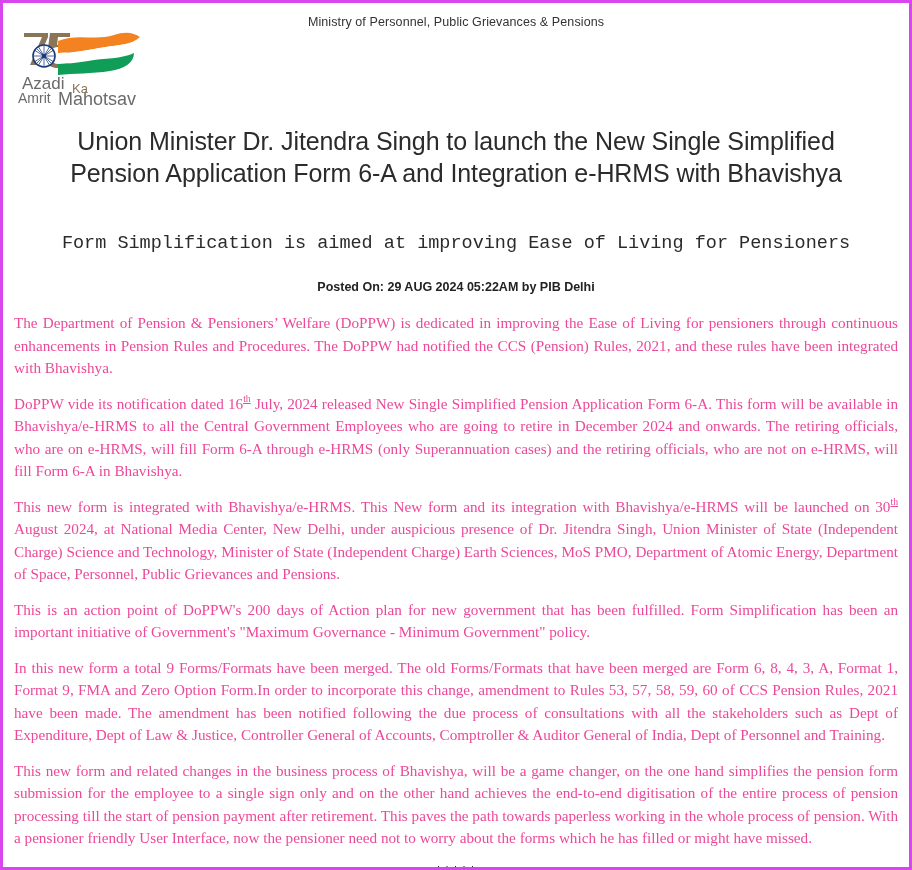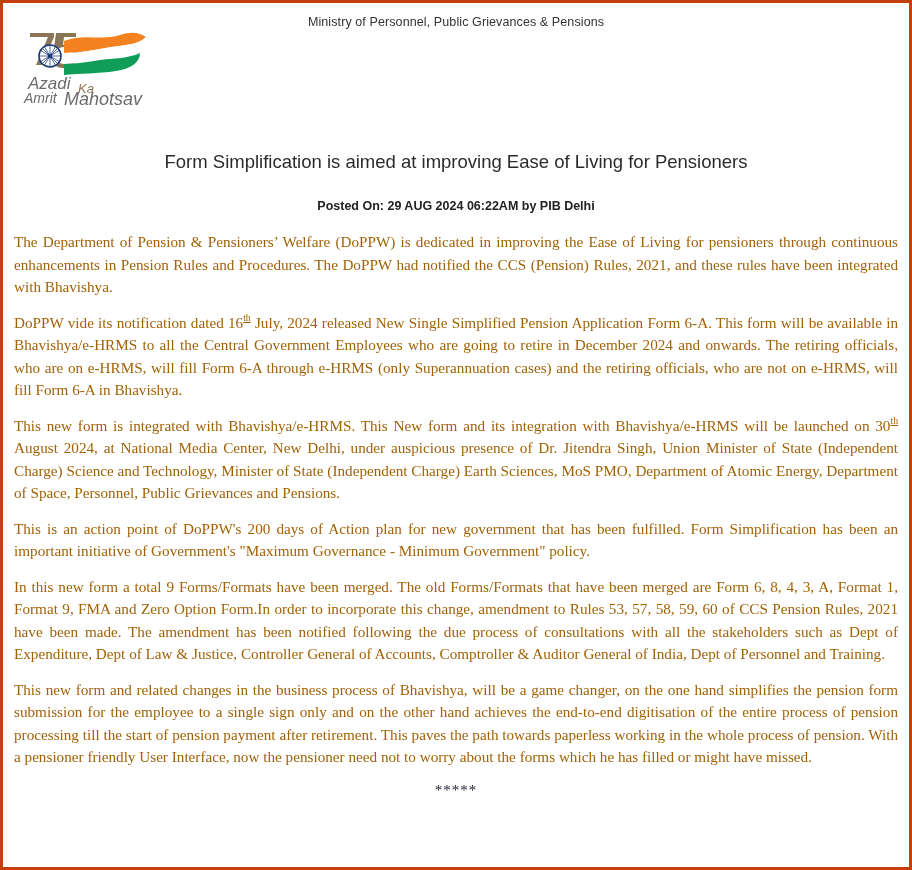--- a/index.html
+++ b/index.html
@@ -6,62 +6,60 @@
     margin: 0;
     padding: 0;
     background: #ffffff;
   }
   .page {
     position: relative;
     width: 912px;
     height: 870px;
     box-sizing: border-box;
     background: #ffffff;
-    border: 3px solid #c2410c;
+    border: 3px solid #d946ef;
     overflow: hidden;
     font-family: "Liberation Serif", "DejaVu Serif", serif;
   }
   .inner {
     padding: 6px 11px 0 11px;
   }
 
   
   .ministry-line {
     text-align: center;
     font-family: "Liberation Sans", sans-serif;
     font-size: 12.5px;
     color: #333333;
     letter-spacing: 0.1px;
     margin-top: 6px;
     margin-bottom: 0;
   }
 
   .logo-wrap {
     margin-top: -4px;
-    margin-left: 6px;
     width: 140px;
     height: 82px;
-    font-style: italic;
   }
   .logo-wrap svg { display: block; }
 
   
   .headline {
     text-align: center;
     font-family: "Liberation Sans", sans-serif;
     font-size: 25px;
     line-height: 1.28;
     color: #2b2b2b;
     font-weight: 400;
     margin: 18px 34px 0 34px;
     letter-spacing: -0.1px;
   }
   .subhead {
     text-align: center;
-    font-family: Liberation Sans, sans-serif;
+    font-family: Liberation Mono, monospace;
     font-size: 18.5px;
     color: #2b2b2b;
     font-weight: 400;
     margin: 44px 20px 0 20px;
   }
   .posted {
     text-align: center;
     font-family: "Liberation Sans", sans-serif;
     font-size: 12.5px;
     font-weight: bold;
@@ -69,21 +67,21 @@
     margin: 26px 0 0 0;
   }
 
   
   .body-text { margin-top: 18px; }
   .body-text p {
     text-align: justify;
     font-family: "Liberation Serif", "DejaVu Serif", serif;
     font-size: 15.2px;
     line-height: 1.48;
-    color: #a16207;
+    color: #ec4899;
     margin: 0 0 13px 0;
   }
   .body-text p b, .body-text p strong { font-weight: normal; }
   sup {
     font-size: 0.64em;
     vertical-align: super;
     line-height: 0;
     text-decoration: underline;
     margin-top: 8px;
   }
@@ -133,24 +131,25 @@
           <path d="M44 39 C52 39 62 38 74 36 C90 33 108 34 120 28 C120 38 110 44 96 46 C78 49 60 48 44 50 Z" fill="#0F9D58"></path>
         </g>
 
         <text x="8" y="64" font-family="Liberation Sans, sans-serif" font-size="17" fill="#6b6b6b">Azadi</text>
         <text x="58" y="68" font-family="Liberation Sans, sans-serif" font-size="13" fill="#8a7556">Ka</text>
         <text x="4" y="78" font-family="Liberation Sans, sans-serif" font-size="14" fill="#6b6b6b">Amrit</text>
         <text x="44" y="80" font-family="Liberation Sans, sans-serif" font-size="18" fill="#6b6b6b">Mahotsav</text>
       </svg>
     </div>
 
+    <h1 class="headline">Union Minister Dr. Jitendra Singh to launch the New Single Simplified Pension Application Form 6-A and Integration e-HRMS with Bhavishya</h1>
 
     <div class="subhead">Form Simplification is aimed at improving Ease of Living for Pensioners</div>
 
-    <div class="posted">Posted On: 29 AUG 2024 06:22AM by PIB Delhi</div>
+    <div class="posted">Posted On: 29 AUG 2024 05:22AM by PIB Delhi</div>
 
     <div class="body-text">
 
       <p>The Department of Pension &amp; Pensioners’ Welfare (DoPPW) is dedicated in improving the Ease of Living for pensioners through continuous enhancements in Pension Rules and Procedures. The DoPPW had notified the CCS (Pension) Rules, 2021, and these rules have been integrated with Bhavishya.</p>
 
       <p><span>DoPPW vide its notification dated 16</span><sup>th</sup><span> July, 2024 released </span><b>New Single Simplified Pension Application Form 6-A.</b><span> This form will be available in Bhavishya/e-HRMS to all the Central Government Employees who are going to retire in December 2024 and onwards. The retiring officials, who are on e-HRMS, will fill Form 6-A through  e-HRMS (only Superannuation cases) and the retiring officials, who are not on e-HRMS, will fill Form 6-A in Bhavishya.</span></p>
 
       <p><span>This new form is integrated with Bhavishya/e-HRMS. This </span><b>New form and its integration with Bhavishya/e-HRMS will be launched on 30</b><b><sup>th</sup></b><b> August 2024, at National Media Center, New Delhi, under auspicious presence of Dr. Jitendra Singh,</b><span> Union Minister of State (Independent Charge) Science and Technology, Minister of State (Independent Charge) Earth Sciences, MoS PMO, Department of Atomic Energy, Department of Space, Personnel, Public Grievances and Pensions.</span></p>
 
       <p>This is an action point of DoPPW's 200 days of Action plan for new government that has been fulfilled. Form Simplification has been an important initiative of Government's "Maximum Governance - Minimum Government" policy.</p>

